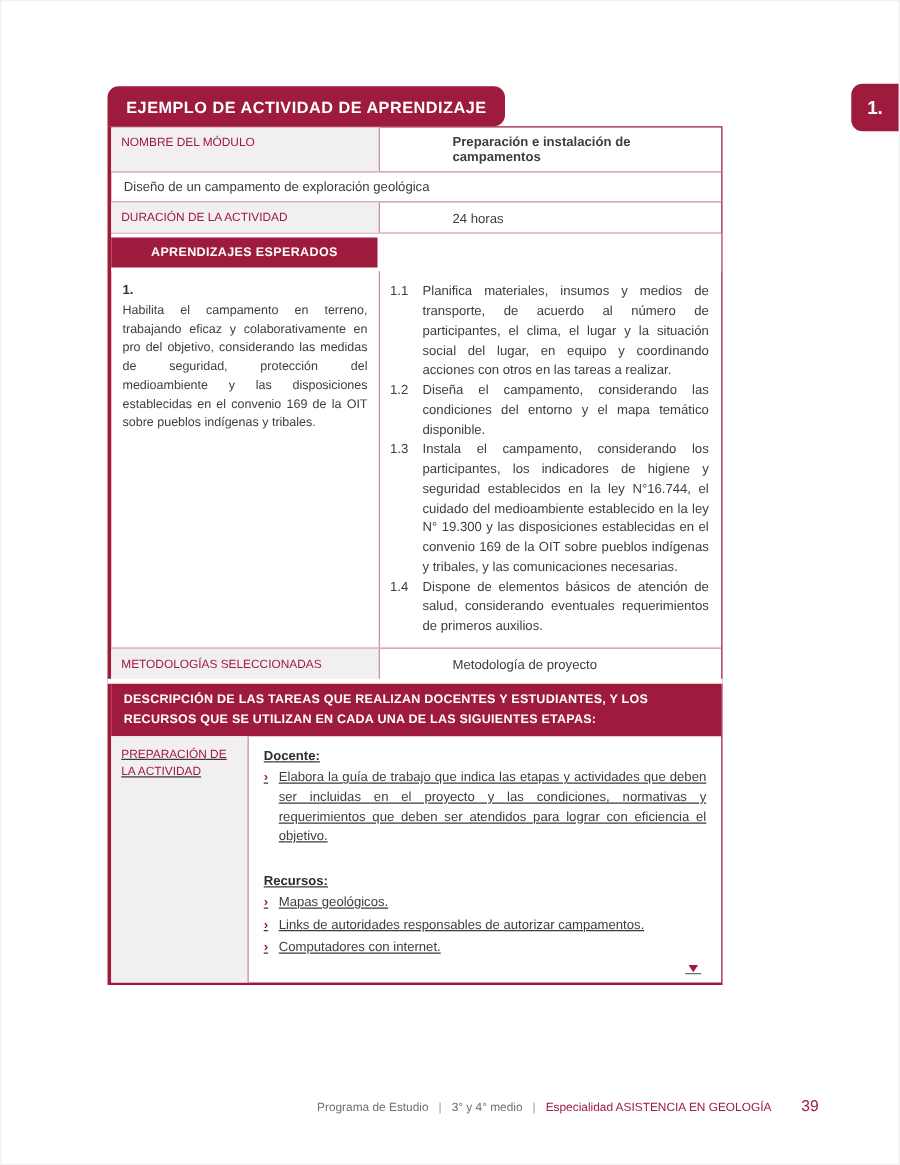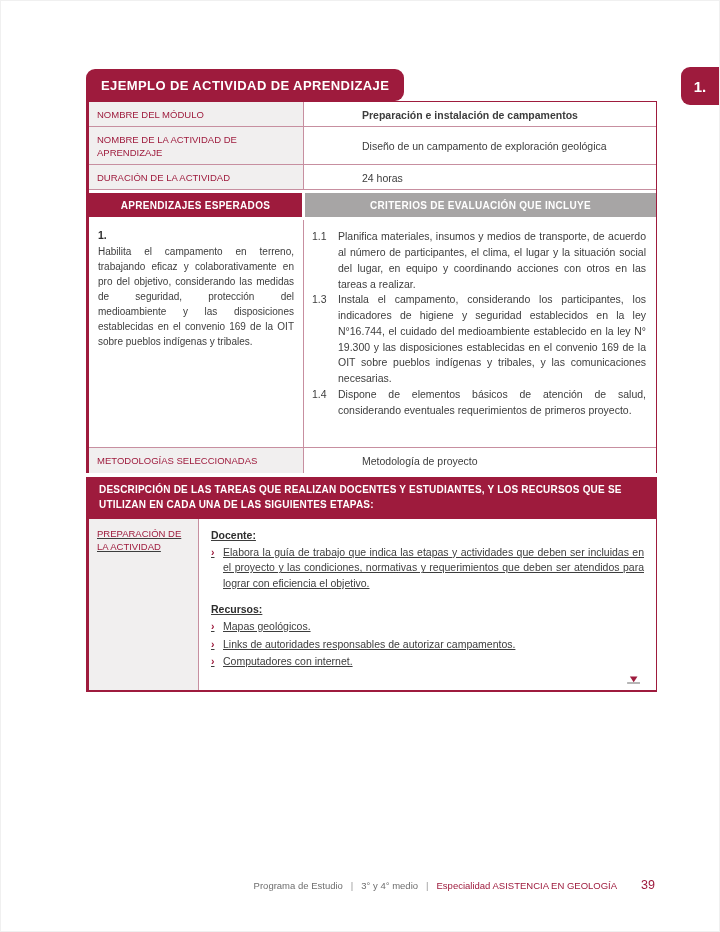--- a/index.html
+++ b/index.html
@@ -19,21 +19,21 @@
   }
   .page{position:absolute;inset:0;background:#fff;overflow:hidden;border:1px solid #f0f0f0;}
 
   .badge{
     position:absolute;top:66px;right:0;width:38px;height:38px;
     background:var(--maroon);color:#fff;font-size:15px;font-weight:bold;
     display:flex;align-items:center;justify-content:center;
     border-radius:9px 0 0 9px;
   }
 
-  .content{position:absolute;left:85px;top:68px;width:571px;}
+  .content{position:absolute;left:85px;top:68px;width:492px;}
 
   .title-box{
     display:inline-block;background:var(--maroon);color:#fff;
     font-weight:bold;font-size:13px;letter-spacing:.4px;
     padding:9px 15px 8px;border-radius:9px 9px 9px 0;
   }
 
   .table{
     border:1px solid var(--maroon);
     border-left-width:3px;
@@ -76,21 +76,21 @@
   }
 
   .prep-row{display:flex;min-height:156px;text-decoration:underline;}
   .prep-label{
     width:110px;background:var(--label-bg);color:var(--maroon);
     font-size:9.5px;line-height:1.45;padding:8px 8px;
     border-right:1px solid var(--grid);
   }
   .prep-body{flex:1;padding:8px 12px 4px;display:flex;flex-direction:column;}
   .sub-heading{font-weight:bold;font-size:10.5px;color:#2e2e2e;margin:2px 0 4px;}
-  .recursos-block{margin-top:7px;}
+  .recursos-block{margin-top:17px;}
   .bullet-item{display:flex;font-size:10.5px;line-height:1.5;margin-bottom:2px;}
   .bullet{color:var(--maroon);width:12px;flex-shrink:0;font-weight:bold;}
   .bullet-text{flex:1;text-align:justify;}
 
   .arrow-row{display:flex;justify-content:flex-end;padding:0 4px 1px;margin-top:auto;}
   .arrow-glyph{color:var(--maroon);font-size:13px;line-height:1;transform:scaleY(.75);}
 
   .footer{
     position:absolute;top:877px;right:64px;
     display:flex;align-items:baseline;gap:8px;
@@ -112,55 +112,57 @@
     <div class="title-box">EJEMPLO DE ACTIVIDAD DE APRENDIZAJE</div>
 
     <div class="table">
 
       <div class="row">
         <div class="info-label">NOMBRE DEL MÓDULO</div>
         <div class="info-value value-bold">Preparación e instalación de campamentos</div>
       </div>
 
       <div class="row">
-        <div class="info-label">NOMBRE DE LA ACTIVIDAD DE APRENDIZAJE</div>
         <div class="info-value">Diseño de un campamento de exploración geológica</div>
       </div>
 
       <div class="row">
         <div class="info-label">DURACIÓN DE LA ACTIVIDAD</div>
         <div class="info-value">24 horas</div>
       </div>
 
       <div class="hdr-row">
         <div class="hdr-cell hdr-left">APRENDIZAJES ESPERADOS</div>
-        <div class="hdr-cell hdr-right">CRITERIOS DE EVALUACIÓN QUE INCLUYE</div>
       </div>
 
       <div class="content-row">
         <div class="left-cell">
           <div class="expected-num">1.</div>
           <div class="expected-text">Habilita el campamento en terreno, trabajando eficaz y colaborativamente en pro del objetivo, considerando las medidas de seguridad, protección del medioambiente y las disposiciones establecidas en el convenio 169 de la OIT sobre pueblos indígenas y tribales.</div>
         </div>
         <div class="right-cell">
 
             <div class="criterion">
               <span class="crit-num">1.1</span>
               <span class="crit-text">Planifica materiales, insumos y medios de transporte, de acuerdo al número de participantes, el clima, el lugar y la situación social del lugar, en equipo y coordinando acciones con otros en las tareas a realizar.</span>
             </div>
 
+            <div class="criterion">
+              <span class="crit-num">1.2</span>
+              <span class="crit-text">Diseña el campamento, considerando las condiciones del entorno y el mapa temático disponible.</span>
+            </div>
 
             <div class="criterion">
               <span class="crit-num">1.3</span>
               <span class="crit-text">Instala el campamento, considerando los participantes, los indicadores de higiene y seguridad establecidos en la ley N°16.744, el cuidado del medioambiente establecido en la ley N° 19.300 y las disposiciones establecidas en el convenio 169 de la OIT sobre pueblos indígenas y tribales, y las comunicaciones necesarias.</span>
             </div>
 
             <div class="criterion">
               <span class="crit-num">1.4</span>
-              <span class="crit-text">Dispone de elementos básicos de atención de salud, considerando eventuales requerimientos de primeros proyecto.</span>
+              <span class="crit-text">Dispone de elementos básicos de atención de salud, considerando eventuales requerimientos de primeros auxilios.</span>
             </div>
           </div>
       </div>
 
       <div class="row" style="border-bottom:none;">
         <div class="info-label">METODOLOGÍAS SELECCIONADAS</div>
         <div class="info-value">Metodología de proyecto</div>
       </div>
 
       <div class="spacer"></div>

